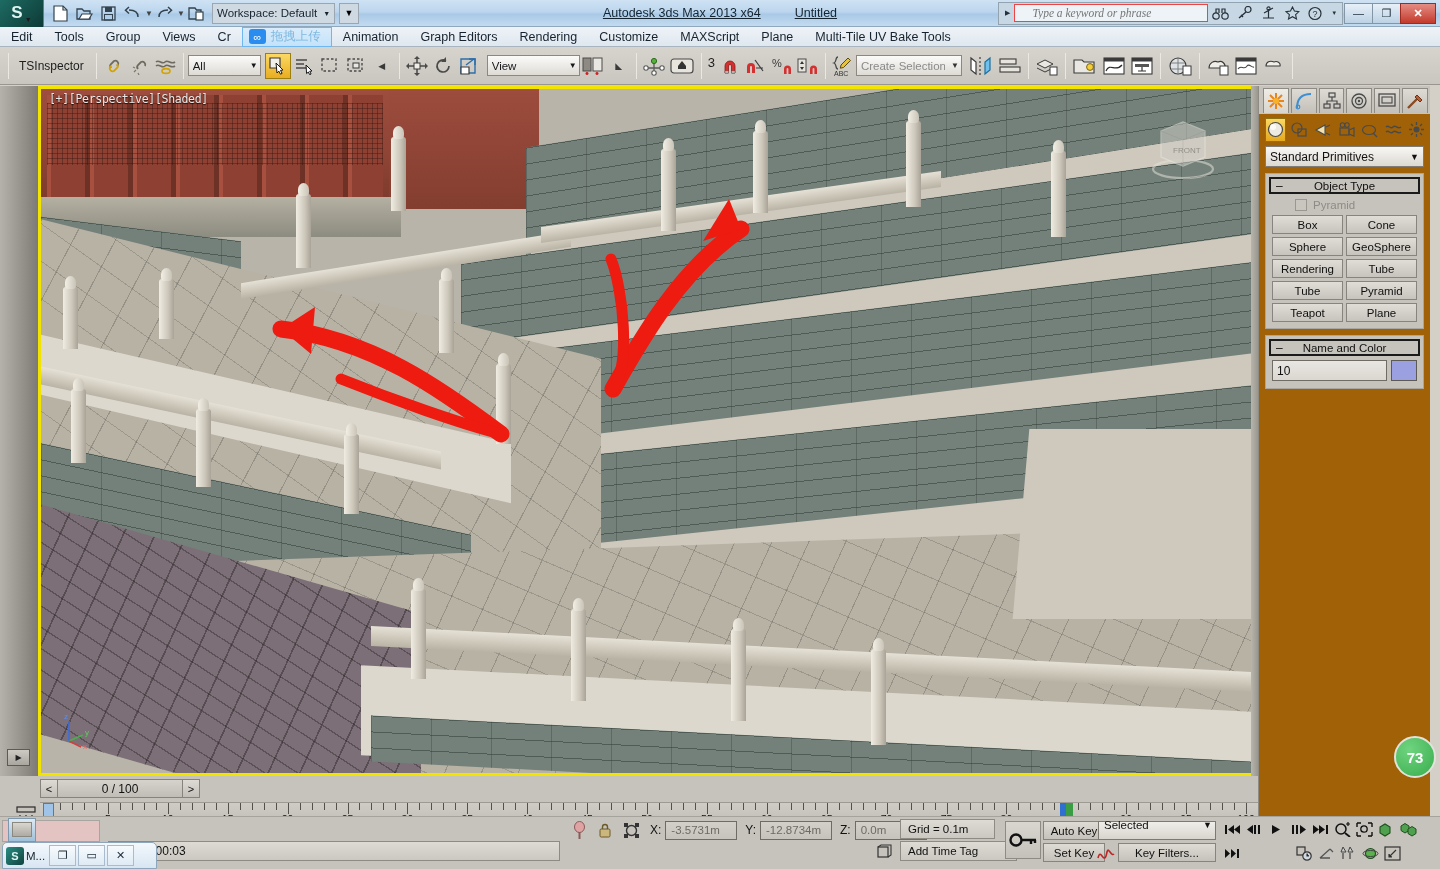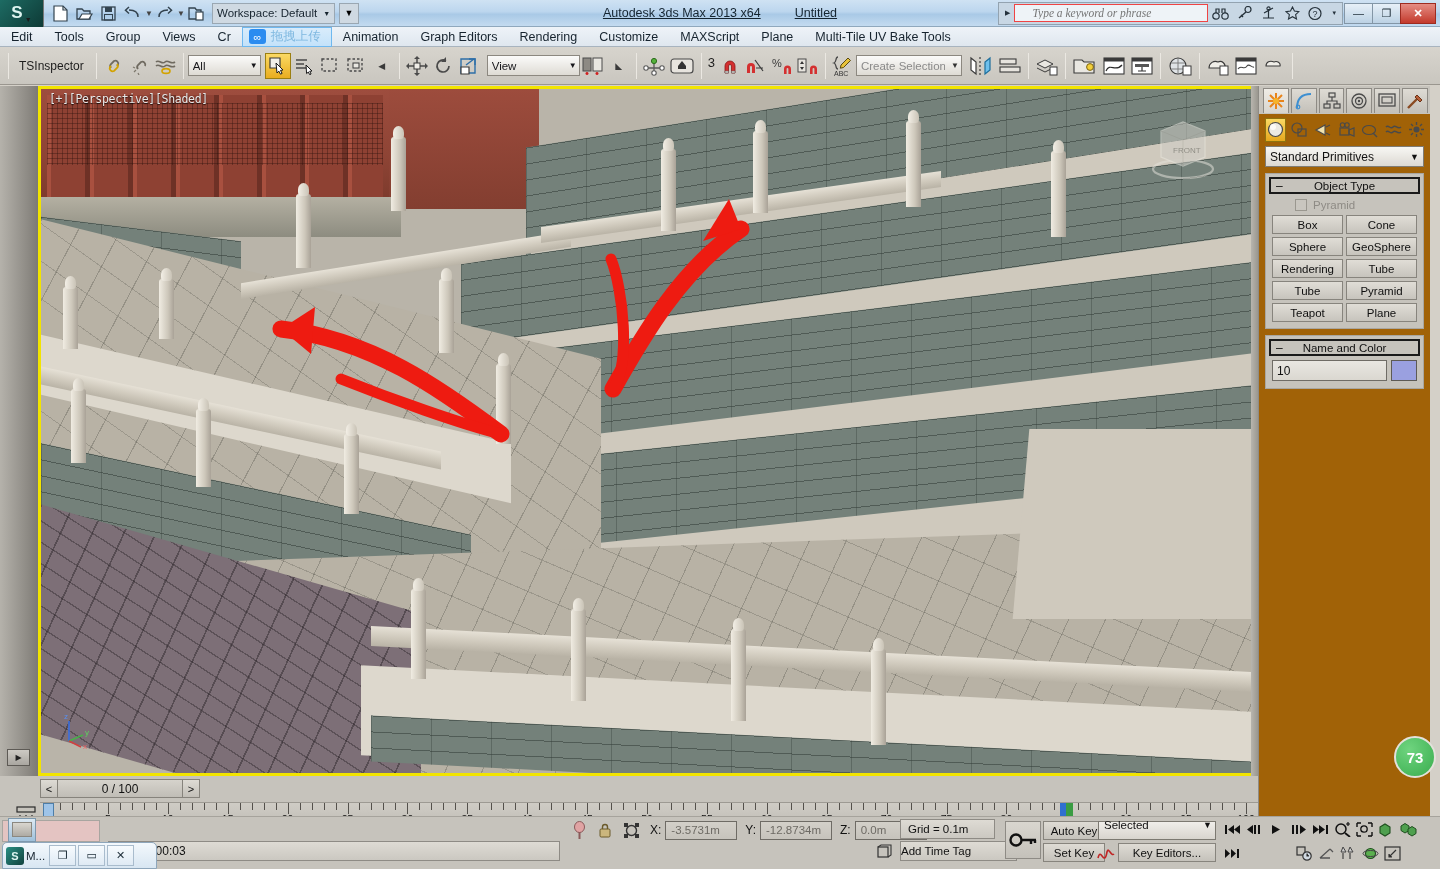--- a/index.html
+++ b/index.html
@@ -286,21 +286,21 @@
   .cfield{
     width:72px;height:19px; border:1px solid #6e6b65; background:linear-gradient(#d3d0c9,#c6c3bc);
     display:flex;align-items:center;padding-left:5px; font-size:11.5px;color:#6d6a64;
   }
   .gridbox{
     position:absolute; left:900px; top:2px; width:95px;height:20px;border:1px solid #8e8b85;
     background:linear-gradient(#dedbd4,#cbc8c1); display:flex;align-items:center;padding-left:7px;font-size:11.5px;color:#111;
   }
   .addtag{
     position:absolute; left:900px; top:24px; width:117px;height:20px;border:1px solid #8e8b85;
-    background:linear-gradient(#dedbd4,#cbc8c1); display:flex;align-items:center;font-size:11.5px;color:#111;
+    background:linear-gradient(#dedbd4,#cbc8c1); display:flex;align-items:center;padding-left:7px;font-size:11.5px;color:#111;
   }
   .boxico{ position:absolute; left:874px; top:24px; width:20px;height:20px;display:flex;align-items:center;justify-content:center;font-size:13px;color:#333;}
   .keyico{ position:absolute; left:1005px; top:4px; width:36px;height:38px; border:1px solid #8e8b85;
     background:linear-gradient(#d9d6cf,#c4c1ba); display:flex;align-items:center;justify-content:center;font-size:17px;color:#111;}
   .akbtn{
     position:absolute; width:62px;height:19px;border:1px solid #87847d;background:linear-gradient(#dedbd4,#c5c2bb);
     display:flex;align-items:center;justify-content:center;font-size:11.5px;color:#111;
   }
   .selcombo{
     position:absolute; left:1098px; top:4px; width:118px;height:19px;border:1px solid #7c7971;
@@ -1115,21 +1115,21 @@
 
     <div class="selcombo">
       <span>Selected</span>
       <span style="margin-left:auto;font-size:9px">▼</span>
     </div>
     <div class="curvebtn">
       <svg width="18" height="15" viewBox="0 0 18 15">
           <path d="M1 13c3-12 6 10 9-6 1.5-6 4 5 7 2" fill="none" stroke="#c02525" stroke-width="1.6"></path>
         </svg>
     </div>
-    <div class="kfbtn">Key Editors...</div>
+    <div class="kfbtn">Key Filters...</div>
 
     <div class="navrow">
       <div class="nbtn">
         <svg width="17" height="11" viewBox="0 0 17 11">
             <rect x="1" y="1" width="2" height="9" fill="#111"></rect>
             <path d="M10 1v9L4 5.5zM16 1v9l-6-4.5z" fill="#111"></path>
           </svg>
       </div>
       <div class="nbtn">
         <svg width="17" height="11" viewBox="0 0 17 11">

